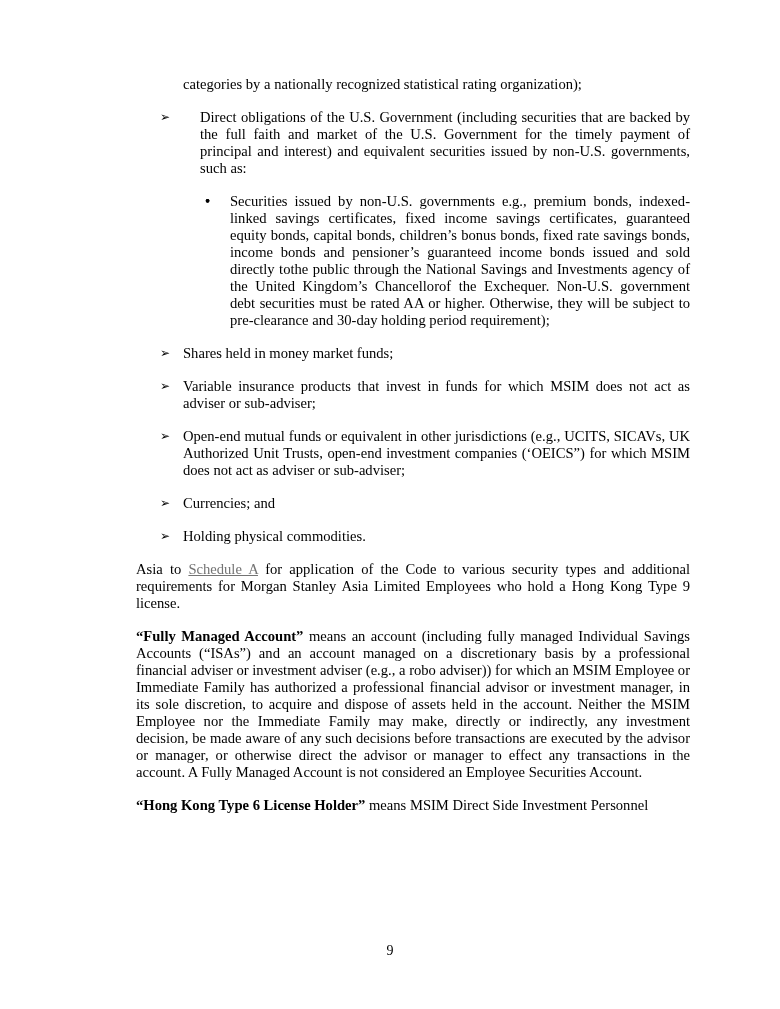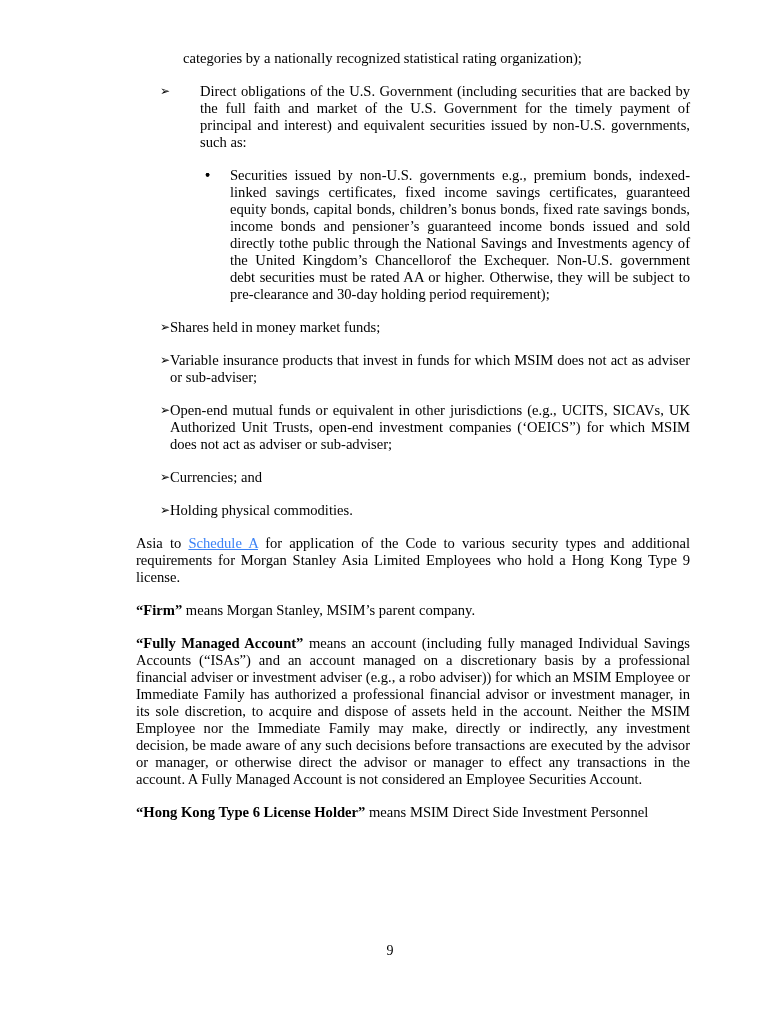--- a/index.html
+++ b/index.html
@@ -14,54 +14,54 @@
     font-size: 14.6px;
     line-height: 17px;
     color: #000000;
     -webkit-font-smoothing: antialiased;
   }
   .sheet {
     position: relative;
     width: 780px;
     height: 1009px;
     box-sizing: border-box;
-    padding: 50px 90px 0 136px;
+    padding: 76px 90px 0 136px;
     background: #ffffff;
     overflow: hidden;
   }
   .content { width: 554px; }
   p, .block { margin: 0 0 16px 0; }
   .just { text-align: justify; }
   .frag { margin-left: 47px; }
 
   
   .arrow-item { position: relative; margin-bottom: 16px; }
   .arrow-item > .marker {
     position: absolute;
     left: 24px;
     top: 0;
     font-size: 12px;
   }
-  .arrow-item > .itxt { margin-left: 34px; }
+  .arrow-item > .itxt { margin-left: 47px; }
   .arrow-item.first > .itxt { margin-left: 64px; }
 
   
   .sub-list { margin-bottom: 16px; }
   .sub-item { position: relative; }
   .sub-item > .marker {
     position: absolute;
     left: 69px;
     top: 0;
   }
   .sub-item > .itxt { margin-left: 94px; }
 
   b, .term { font-weight: bold; }
 
   a.link {
-    color: #3b82f6;
+    color: #737373;
     text-decoration: underline;
     cursor: pointer;
   }
 
   .page-number {
     position: absolute;
     left: 0;
     right: 0;
     top: 942px;
     text-align: center;
@@ -114,21 +114,20 @@
       <div class="itxt">Currencies; and</div>
     </div>
 
     <div class="arrow-item">
       <span class="marker">➢</span>
       <div class="itxt">Holding physical commodities.</div>
     </div>
 
     <p class="just"><span>Asia to </span><a class="link">Schedule A</a><span> for application of the Code to various security types and additional requirements for Morgan Stanley Asia Limited Employees who hold a Hong Kong Type 9 license.</span></p>
 
-    <p><b class="term">“Firm”</b><span> means Morgan Stanley, MSIM’s parent company.</span></p>
 
     <p class="just"><b class="term">“Fully Managed Account”</b><span> means an account (including fully managed Individual Savings Accounts (“ISAs”) and an account managed on a discretionary basis by a professional financial adviser or investment adviser (e.g., a robo adviser)) for which an MSIM Employee or Immediate Family has authorized a professional financial advisor or investment manager, in its sole discretion, to acquire and dispose of assets held in the account.  Neither the MSIM Employee nor the Immediate Family may make, directly or indirectly, any investment decision, be made aware of any such decisions before transactions are executed by the advisor or manager, or otherwise direct the advisor or manager to effect any transactions in the account.  A Fully Managed Account is not considered an Employee Securities Account.</span></p>
 
     <p class="just"><b class="term">“Hong Kong Type 6 License Holder”</b><span> means MSIM Direct Side Investment Personnel</span></p>
 
   </div>
 
   <div class="page-number">9</div>
 </div>
 

